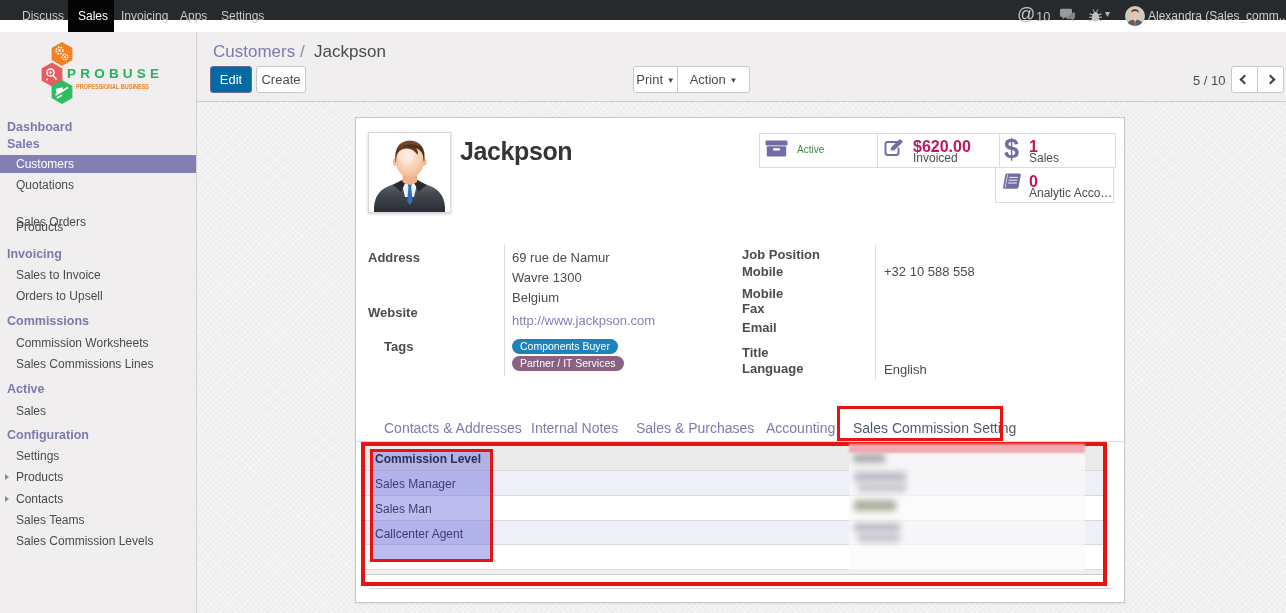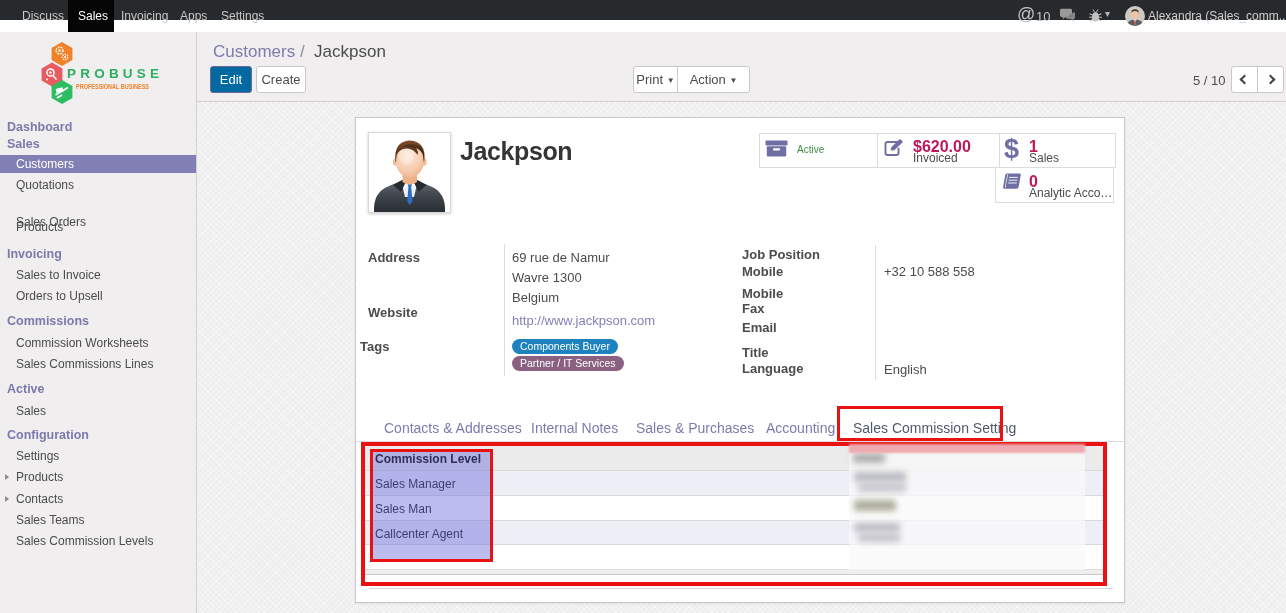--- a/index.html
+++ b/index.html
@@ -243,21 +243,21 @@
   <div class="stxt" style="left:1029px; top:151px;">Sales</div>
   <div class="snum" style="left:1029px; top:173px;">0</div>
   <div class="stxt" style="left:1029px; top:186px;">Analytic Acco…</div>
 
   <div class="lbl" style="left:368px; top:250px;">Address</div>
   <div class="val" style="left:512px; top:250px;">69 rue de Namur</div>
   <div class="val" style="left:512px; top:270px;">Wavre 1300</div>
   <div class="val" style="left:512px; top:289.5px;">Belgium</div>
   <div class="lbl" style="left:368px; top:305px;">Website</div>
   <div class="lnk" style="left:512px; top:312.5px;">http://www.jackpson.com</div>
-  <div class="lbl" style="left:360px; top:338.5px;">Tags</div>
+  <div class="lbl" style="left:384px; top:338.5px;">Tags</div>
   <div class="tag" style="left:512px; top:339px; background:#1d82bd;">Components Buyer</div>
   <div class="tag" style="left:512px; top:356px; background:#8a6180;">Partner / IT Services</div>
   <div class="vline" style="left:504px; top:244px; height:132px;"></div>
 
   <div class="lbl" style="left:742px; top:247px;">Job Position</div>
   <div class="lbl" style="left:742px; top:263.5px;">Mobile</div>
   <div class="val" style="left:884px; top:264px;">+32 10 588 558</div>
   <div class="lbl" style="left:742px; top:285.5px;">Mobile</div>
   <div class="lbl" style="left:742px; top:301px;">Fax</div>
   <div class="lbl" style="left:742px; top:319.5px;">Email</div>

